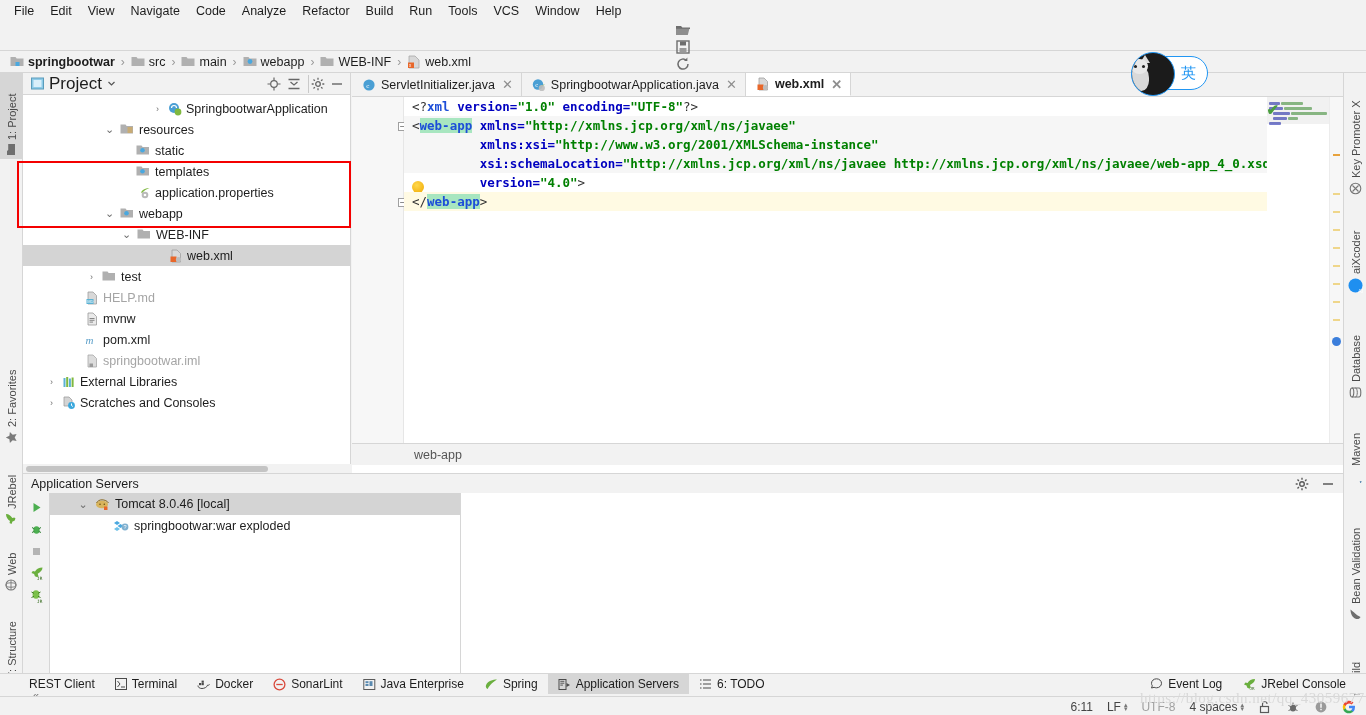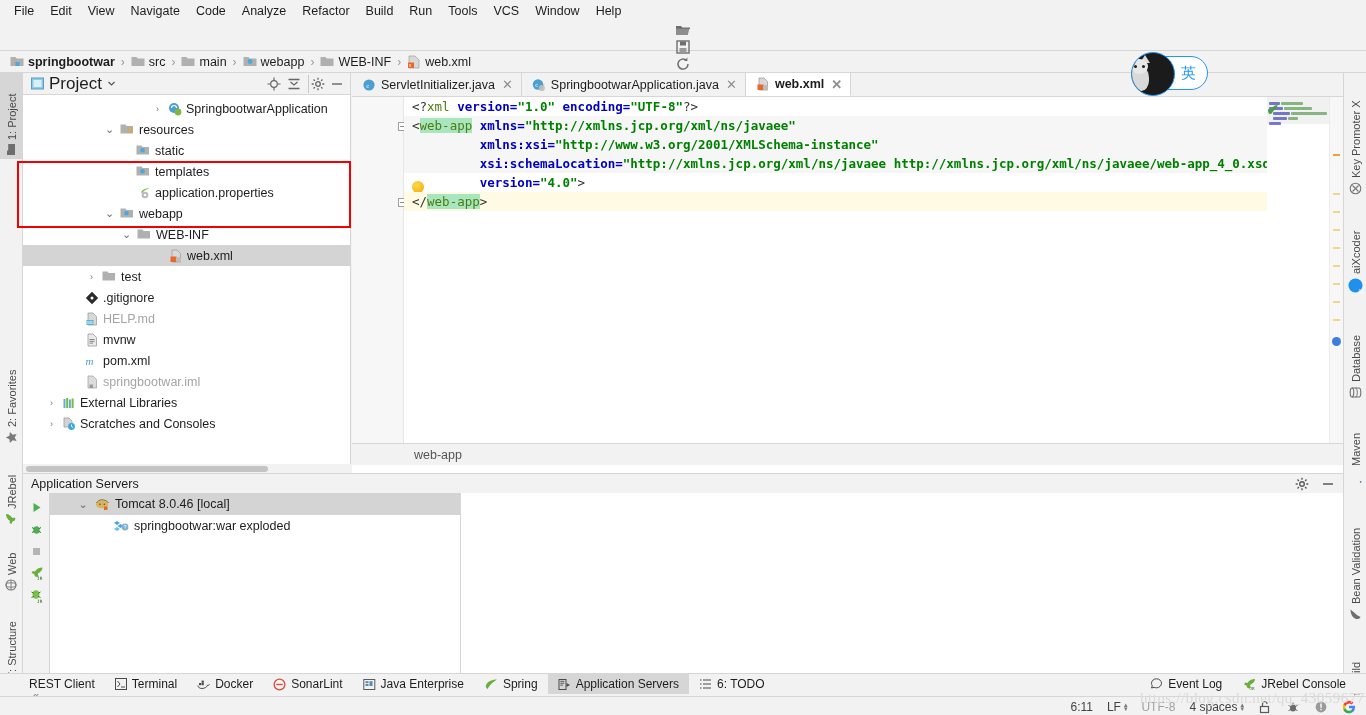--- a/index.html
+++ b/index.html
@@ -114,21 +114,21 @@
     display:block; width:9px; height:9px; border:1px solid #a0a0a0; background:#fff;
     font-size:8px; line-height:7px; text-align:center; color:#555; font-family:"DejaVu Sans Mono", monospace;
   }
   .codearea{
     position:absolute; left:52px; top:0; right:0; height:346px;
     font-family:"DejaVu Sans Mono", monospace; font-size:12.5px;
   }
   .cline{ height:19px; line-height:19px; padding-left:8px; white-space:pre; }
   .cline.hl{ background:#fffae3; }
   .cline.hl2{ background:#f6f6f6; }
-  .tagname{ color:#4d7c0f; font-weight:normal; }
+  .tagname{ color:#1d4ed8; font-weight:bold; }
   .tagname.hl-tag{ background:#a8e6c0; }
   .attr{ color:#0000c0; font-weight:bold; }
   .val{ color:#008000; font-weight:bold; }
   .pnct{ color:#333; }
   .bulb{
     position:absolute; left:60px; width:12px; height:12px; border-radius:50%;
     background:radial-gradient(circle at 40% 35%,#ffd84d,#f0a800);
   }
   .bulb:after{ content:""; position:absolute; left:3px; bottom:-3px; width:6px; height:3px; background:#c79400;}
   .minimap{
@@ -711,29 +711,20 @@
         <div class="trow" style="padding-left:62px;">
           <span class="arrow">›</span>
           <span>
               <svg width="15" height="13" viewBox="0 0 15 13">
                 <path d="M0.5 1.5h5l1.2 1.4H13V10.5H0.5z" fill="#b0b0b0"></path>
               </svg>
             </span>
           <span class="tlabel">test</span>
         </div>
 
-        <div class="trow" style="padding-left:62px;">
-          <span>
-              <svg width="14" height="14" viewBox="0 0 14 14">
-                <path d="M7 0.8 13.2 7 7 13.2 0.8 7z" fill="#2b2b2b"></path>
-                <circle cx="7" cy="7" r="1.5" fill="#fff"></circle>
-              </svg>
-            </span>
-          <span class="tlabel">.gitignore</span>
-        </div>
 
         <div class="trow" style="padding-left:62px;">
           <span>
               <svg width="14" height="14" viewBox="0 0 14 14">
                 <path d="M3 1h5l3.5 3.5V13H3z" fill="#d8d8d8" stroke="#a0a0a0" stroke-width=".8"></path>
                 <rect x="1.5" y="8" width="7" height="5" fill="#5bb2d4"></rect>
                 <text x="2.2" y="12" font-size="4" fill="#fff" font-family="sans-serif">MD</text>
               </svg>
             </span>
           <span class="tlabel dim">HELP.md</span>

